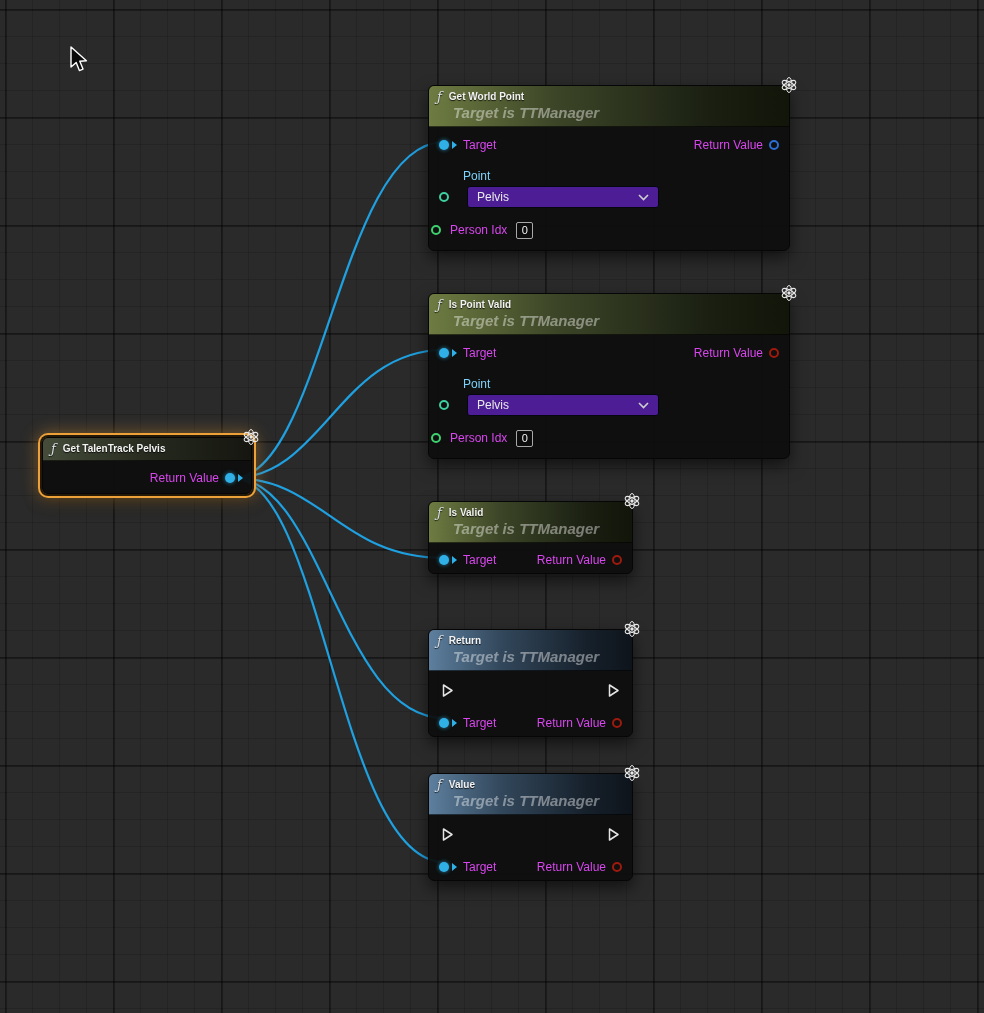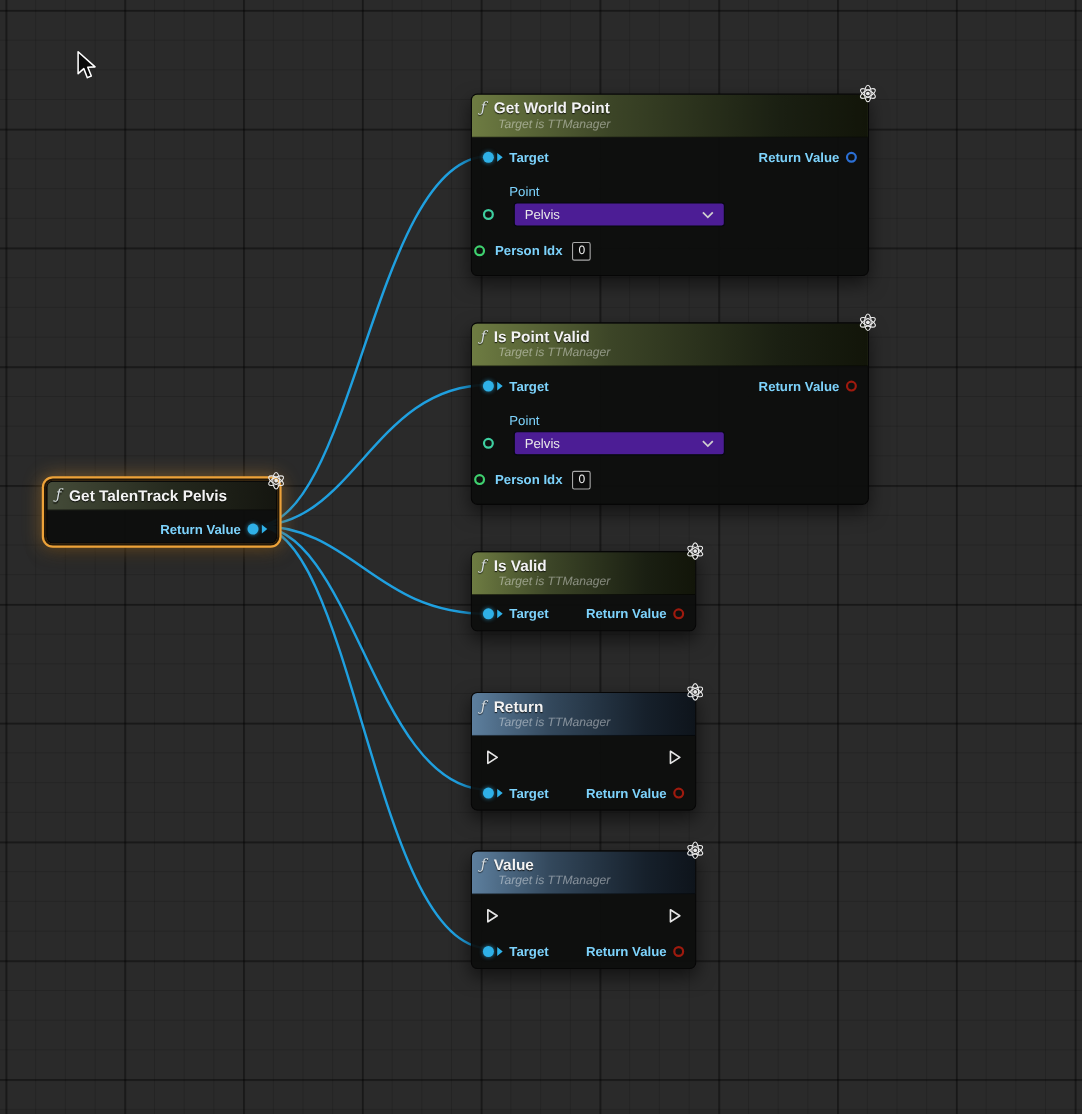--- a/index.html
+++ b/index.html
@@ -44,38 +44,38 @@
   .header-green { background:linear-gradient(to right,#6e7c42,#3c4527 35%,#1a1f12 78%,#121509); }
   .header-blue  { background:linear-gradient(to right,#5d7f9e,#33485c 35%,#16202b 78%,#0e141b); }
   .header-dark  { background:linear-gradient(to right,#454c39,#24281d 55%,#151610); }
   .title-row { display:flex; align-items:center; gap:7px; }
   .fn-icon {
     font-family:"DejaVu Serif", serif; font-style:italic;
     font-size:13px; color:#d9e0e4; line-height:1;
     text-shadow:0 1px 1px rgba(0,0,0,0.8);
   }
   .node-title {
-    font-weight:bold; color:#f3f3f3; font-size:14px;
+    font-weight:bold; color:#f3f3f3; font-size:10px;
     text-shadow:0 1px 1px rgba(0,0,0,0.8); white-space:nowrap;
   }
   .node-subtitle {
-    font-style:italic; font-size:11px; color:rgba(255,255,255,0.42);
-    margin:1px 0 0 16px; white-space:nowrap;
+    font-style:italic; font-size:15px; color:rgba(255,255,255,0.42);
+    margin:1px 0 0 16px; white-space:nowrap;font-weight:bold;
   }
   
   .badge { position:absolute; top:-10px; right:-9px; width:18px; height:18px; }
 
   
   .row { display:flex; align-items:center; justify-content:space-between; padding:0 10px; }
   .row-first { height:32px; margin-top:2px; }
   .row-single { height:30px; margin-top:2px; }
   .row-exec { height:34px; margin-top:2px; padding:0 12px; }
   .row-data { height:32px; padding:0 12px; }
   .side { display:flex; align-items:center; gap:6px; }
-  .pin-label { color:#7dd3fc; white-space:nowrap;font-weight:bold; }
+  .pin-label { color:#d946ef; white-space:nowrap; }
 
   .pin { width:10px; height:10px; border-radius:50%; flex:0 0 auto; }
   .pin-cyan-filled { background:#2fb1e8; box-shadow:0 0 4px rgba(47,177,232,0.7); }
   .wedge {
     width:0; height:0; margin-left:-3px;
     border-left:5px solid #2fb1e8;
     border-top:4px solid transparent;
     border-bottom:4px solid transparent;
   }
   .pin-blue-hollow  { border:2px solid #2b6fd4; }

